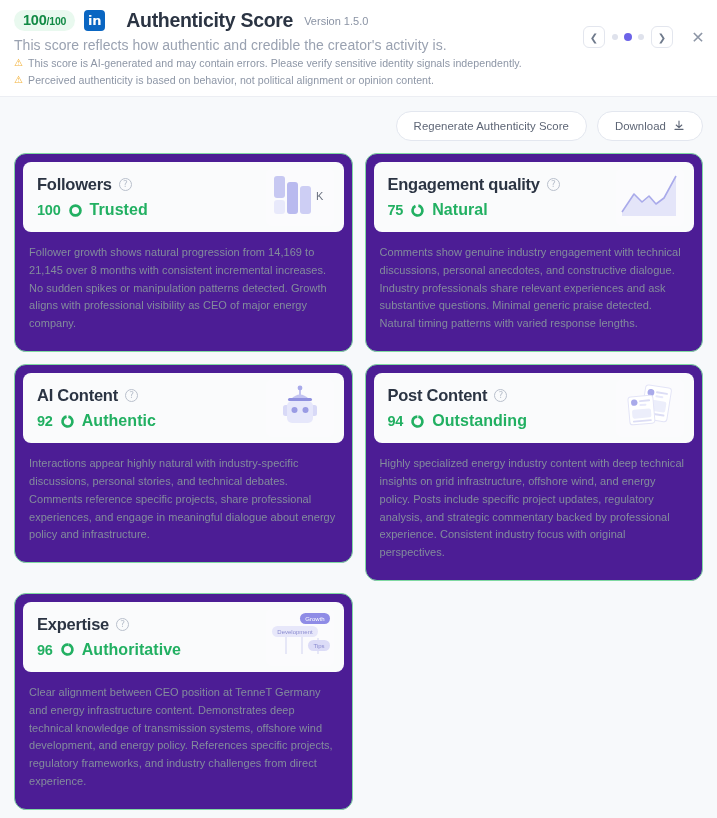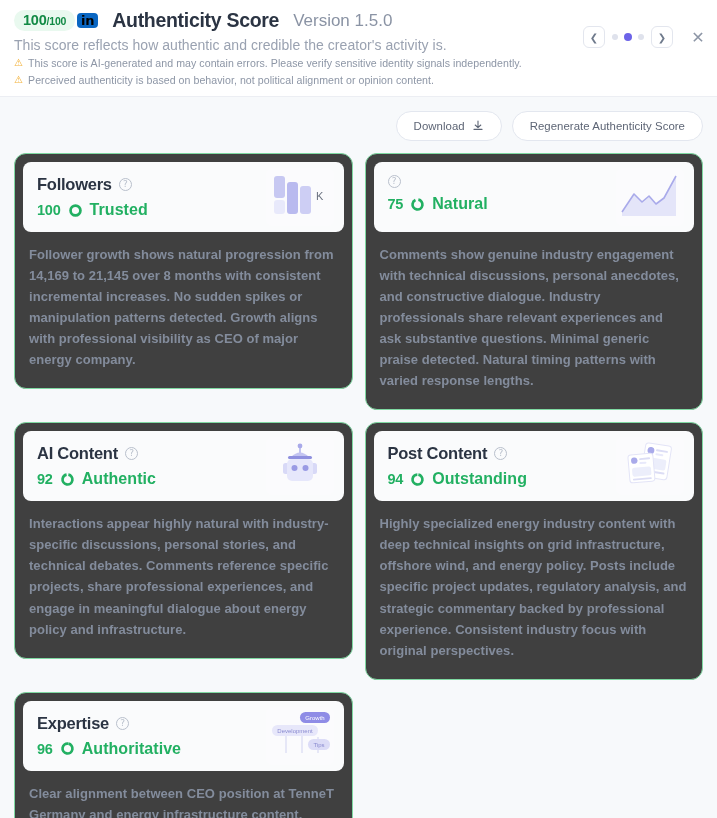--- a/index.html
+++ b/index.html
@@ -12,54 +12,54 @@
   }
   body { position: relative; }
 
   
   .header {
     position: relative;
     padding: 9px 0 10px 14px;
     background: #ffffff;
     border-bottom: 1px solid #eceef3;
   }
-  .title-row { display: flex; align-items: center; gap: 2px; }
+  .title-row { display: flex; align-items: center; gap: 9px; }
   .score-pill {
     background: #e9f9ef;
     color: #128a45;
     border-radius: 13px;
     padding: 3px 9px 4px;
     font-size: 14.5px;
     font-weight: 700;
     letter-spacing: -0.2px;
     line-height: 1;
     white-space: nowrap;
   }
   .score-pill .denom { font-size: 10.5px; font-weight: 700; }
   .li-badge {
-    width: 21px; height: 15px;
+    width: 21px; height: 21px;
     background: #0a66c2;
     border-radius: 4px;
     display: flex; align-items: center; justify-content: center;
-    color: #000000; font-weight: 700; font-size: 13px;
+    color: #ffffff; font-weight: 700; font-size: 13px;
     font-family: "DejaVu Sans", sans-serif;
     line-height: 1;
   }
   .app-title {
     font-size: 19.5px;
     font-weight: 700;
     color: #2b3443;
     letter-spacing: -0.3px;
     margin-left: 12px;
   }
   .app-version {
-    font-size: 17px;
+    font-size: 11px;
     color: #8a93a4;
     font-weight: 400;
-    margin-left: 12px;
+    margin-left: 2px;
   }
   .subtitle {
     font-size: 14px;
     color: #9aa2b1;
     margin-top: 5px;
     letter-spacing: 0.05px;
   }
   .warn-line {
     font-size: 10.6px;
     color: #8d96a6;
@@ -124,21 +124,21 @@
     letter-spacing: 0.05px;
   }
 
   .grid {
     display: grid;
     grid-template-columns: 1fr 1fr;
     gap: 12px;
   }
 
   .card {
-    background: #404040;
+    background: #4c1d95;
     border: 1px solid #7fd9a2;
     border-radius: 12px;
     padding: 8px;
     align-self: start;
   }
   .card-head {
     background: #fafbfc;
     border-radius: 8px;
     padding: 13px 14px 12px;
     position: relative;
@@ -173,26 +173,25 @@
     letter-spacing: -0.2px;
   }
   .score-label {
     font-size: 16px;
     color: #22b062;
     font-weight: 600;
     letter-spacing: 0.05px;
   }
   .ring { flex: 0 0 auto; display: block; }
   .card-body {
-    font-size: 13px;
+    font-size: 11px;
     line-height: 1.62;
     color: #838c9c;
     padding: 12px 6px 10px;
     letter-spacing: 0.04px;
-    font-weight: bold;
   }
   .thumb {
     position: absolute;
     right: 10px; top: 6px;
     width: 68px; height: 58px;
     background: #fbfbfd;
     border-radius: 6px;
     overflow: hidden;
   }
   .thumb svg { display: block; }
@@ -242,28 +241,28 @@
     </div>
     <div class="pg-btn">❯</div>
   </div>
   <div class="close-x">✕</div>
 </div>
 
 <div class="page">
 
   <div class="actions">
     <div class="btn">
+      <span>Regenerate Authenticity Score</span>
+    </div>
+    <div class="btn">
       <span>Download</span>
       <svg width="12" height="12" viewBox="0 0 12 12">
         <path d="M6 1v6M3.2 5L6 7.6 8.8 5" fill="none" stroke="#5d6575" stroke-width="1.1" stroke-linecap="round" stroke-linejoin="round"></path>
         <path d="M2 9.3h8" stroke="#5d6575" stroke-width="1.3" stroke-linecap="round"></path>
       </svg>
-    </div>
-    <div class="btn">
-      <span>Regenerate Authenticity Score</span>
     </div>
   </div>
 
   <div class="grid">
 
     <div class="card">
       <div class="card-head">
         <div class="card-title">
           <span>Followers</span>
           <span class="q-ico">?</span>
@@ -284,20 +283,21 @@
             <text x="50" y="32" font-family="Liberation Sans, sans-serif" font-size="11" fill="#6b7280">K</text>
           </svg>
         </div>
       </div>
       <div class="card-body">Follower growth shows natural progression from 14,169 to 21,145 over 8 months with consistent incremental increases. No sudden spikes or manipulation patterns detected. Growth aligns with professional visibility as CEO of major energy company.</div>
     </div>
 
     <div class="card">
       <div class="card-head">
         <div class="card-title">
+          <span>Engagement quality</span>
           <span class="q-ico">?</span>
         </div>
         <div class="score-row">
           <span class="score-num">75</span>
           <svg class="ring" width="15" height="15" viewBox="0 0 20 20">
             <circle cx="10" cy="10" r="6.6" fill="none" stroke="#22b062" stroke-width="3.6" stroke-dasharray="36.5 41.5" stroke-linecap="butt" transform="rotate(-80 10 10)"></circle>
           </svg>
           <span class="score-label">Natural</span>
         </div>
         <div class="thumb">

